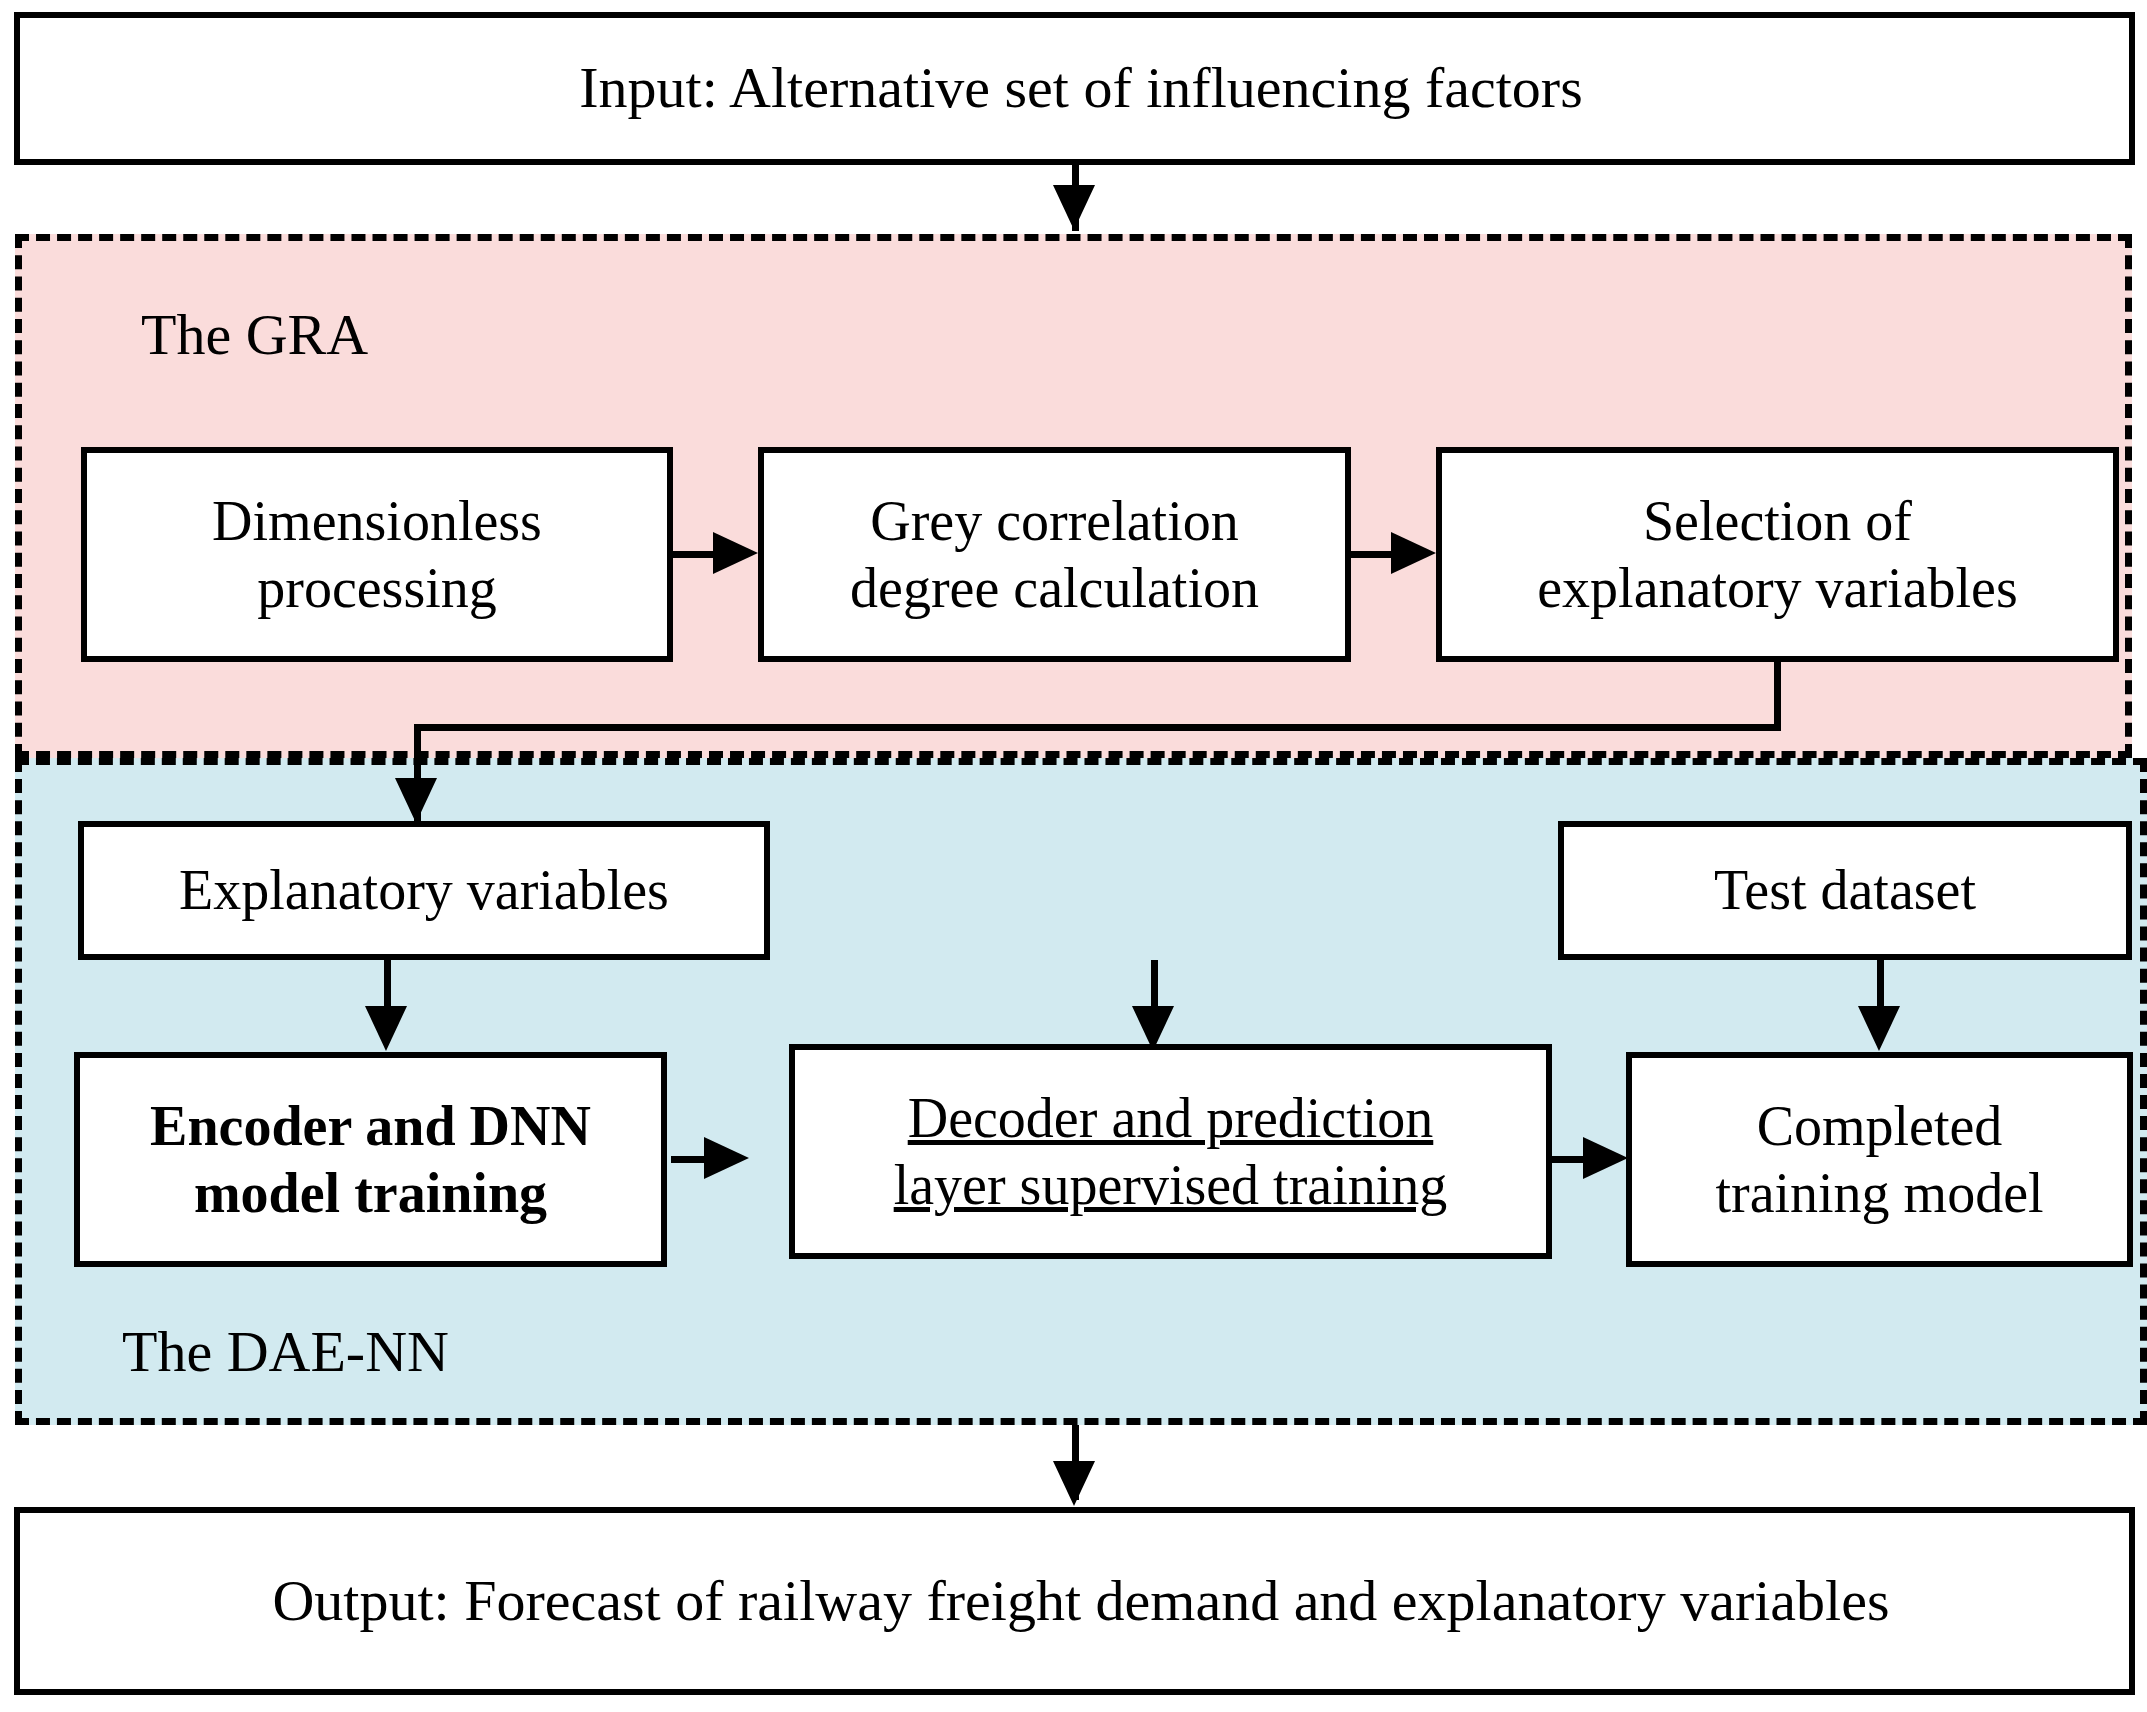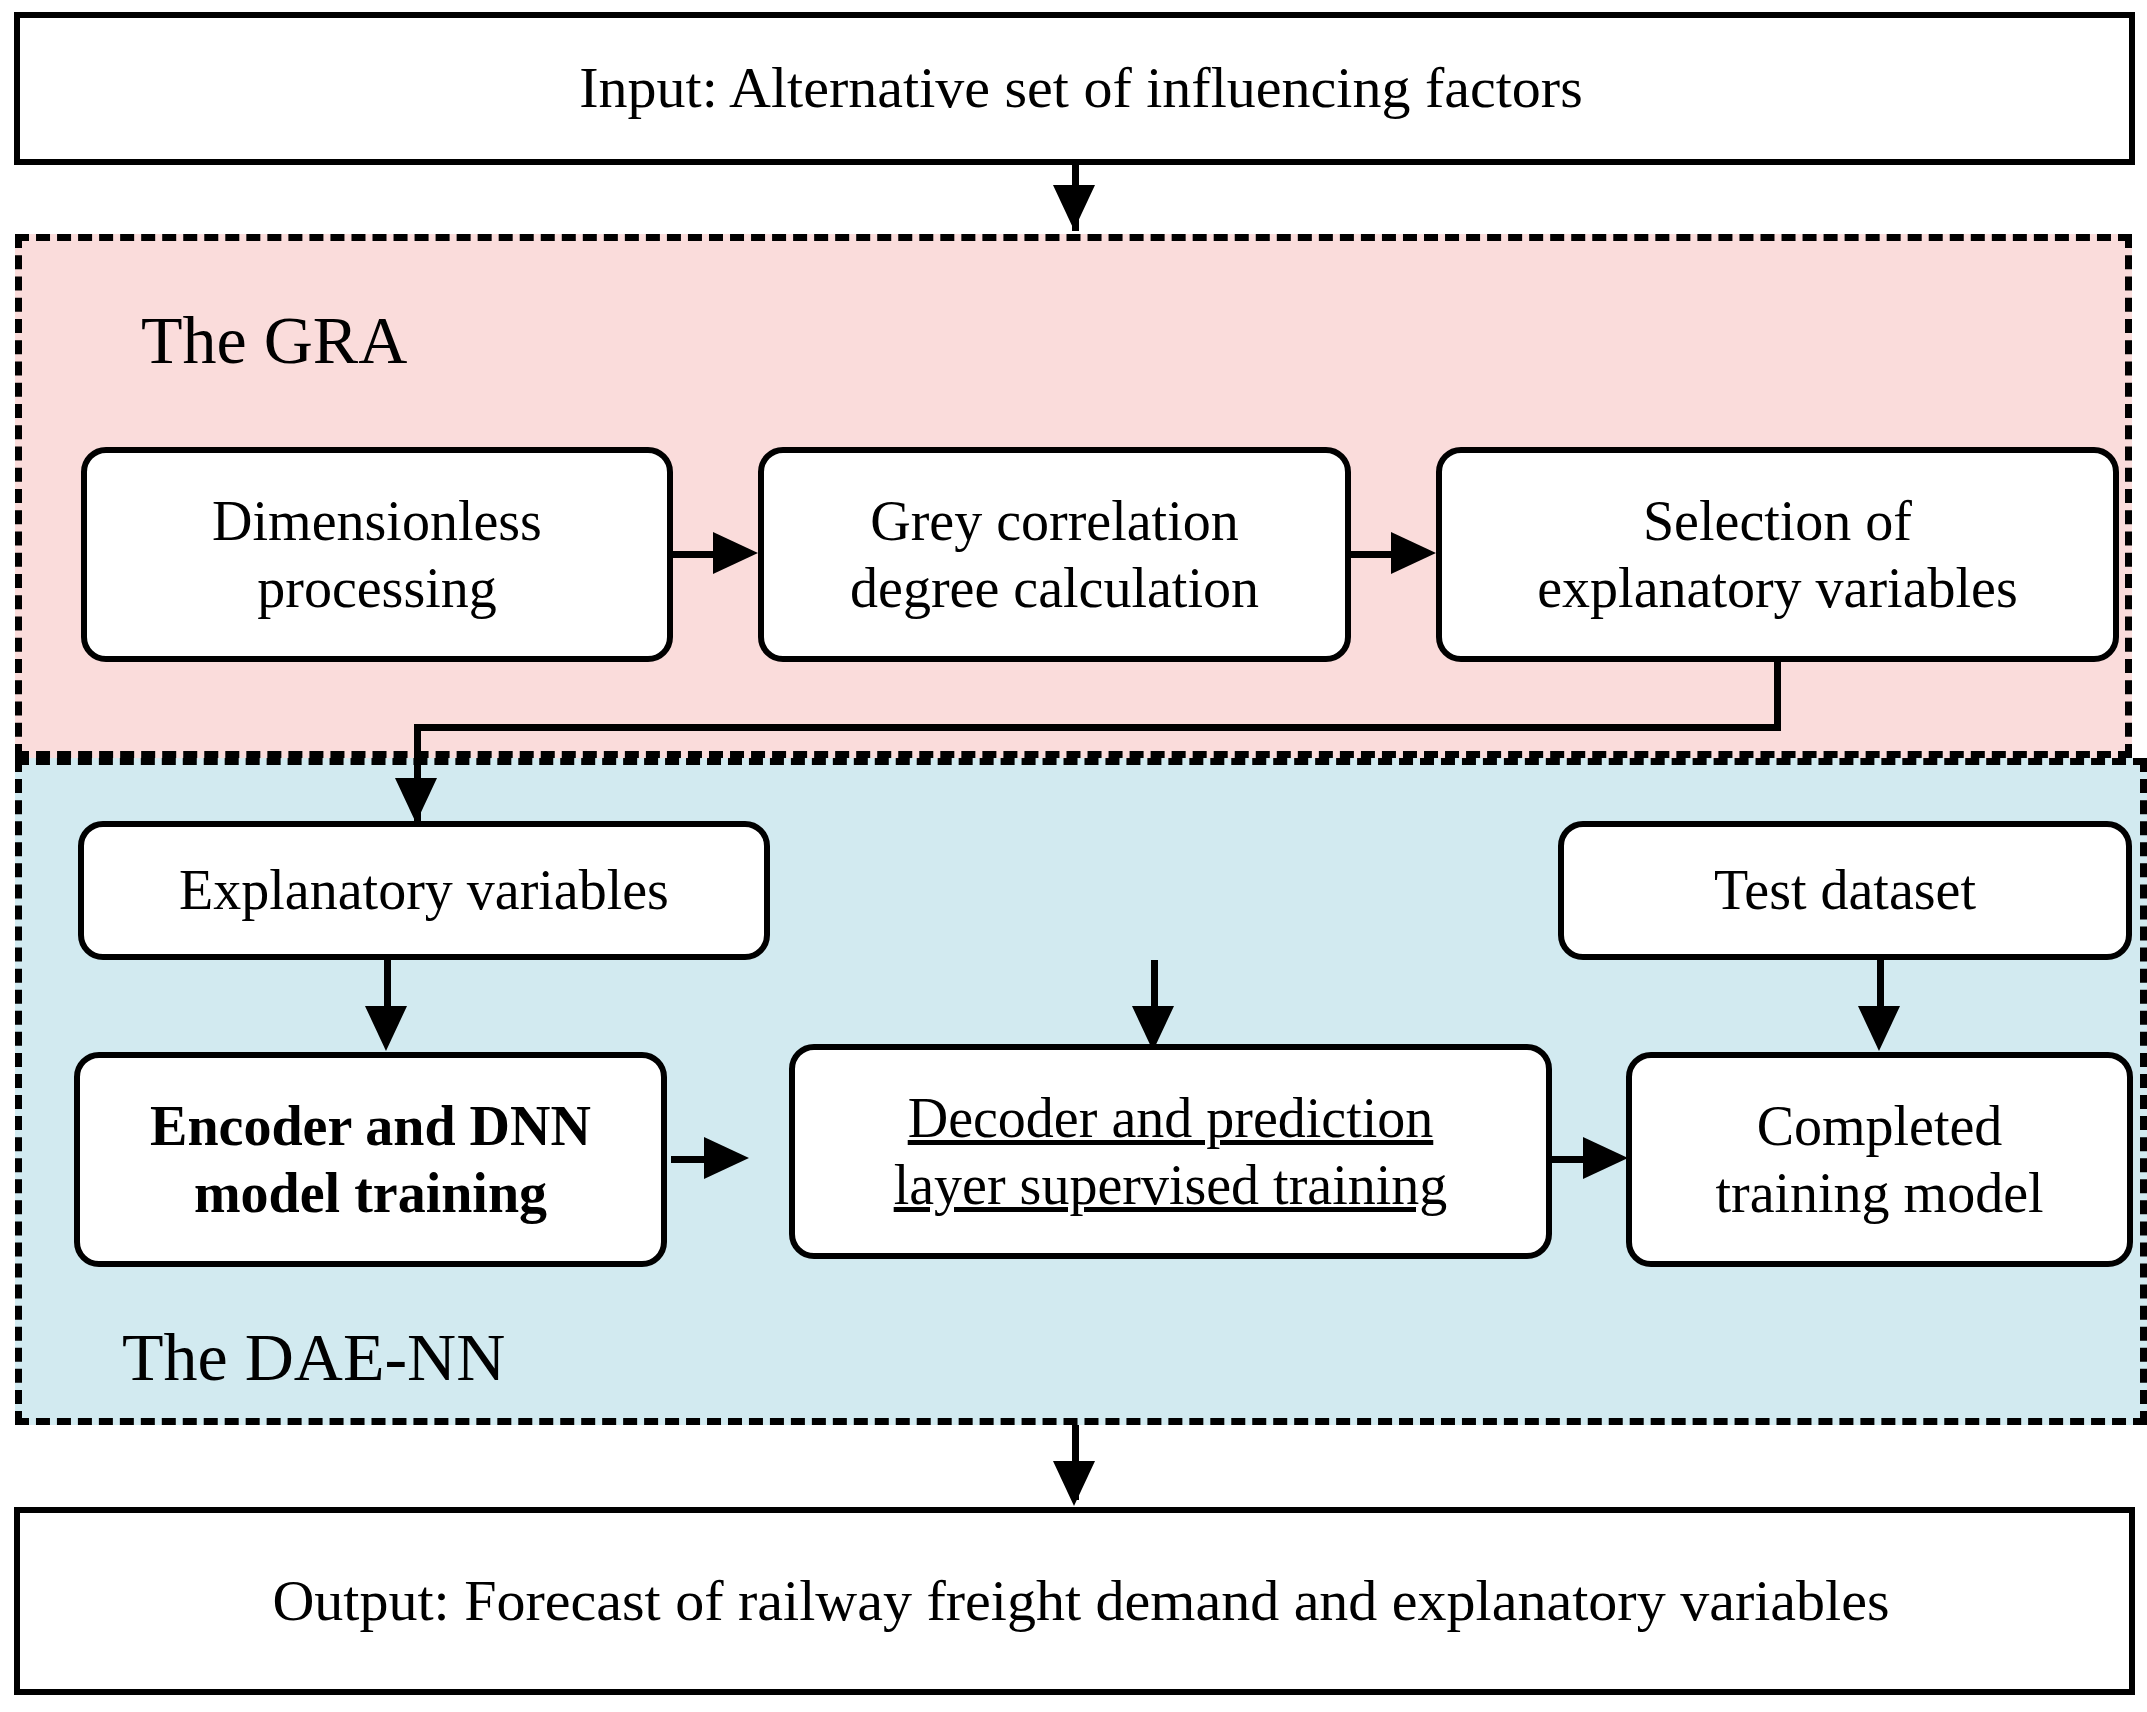--- a/index.html
+++ b/index.html
@@ -35,38 +35,38 @@
   .node .label {
     display: block;
     padding: 0 9.4px;
     white-space: pre-line;
   }
 
   
   .io-box { font-size: 58px; padding-left: 13px; }
 
   
-  .proc-box { font-size: 56px; border-radius: 25px; }
+  .proc-box { font-size: 56px; }
 
   
   .group {
     position: absolute;
     box-sizing: border-box;
     border: 7.5px dashed #000000;
     z-index: 1;
   }
   .group-gra {
     background: #fadcdb;
   }
   .group-dae {
     background: #d2eaf0;
   }
   .group-label {
     position: absolute;
-    font-size: 68px;
+    font-size: 58px;
     color: #000000;
     white-space: nowrap;
     z-index: 3;
   }
 
   
   .conn {
     position: absolute;
     background: #000000;
     z-index: 4;

